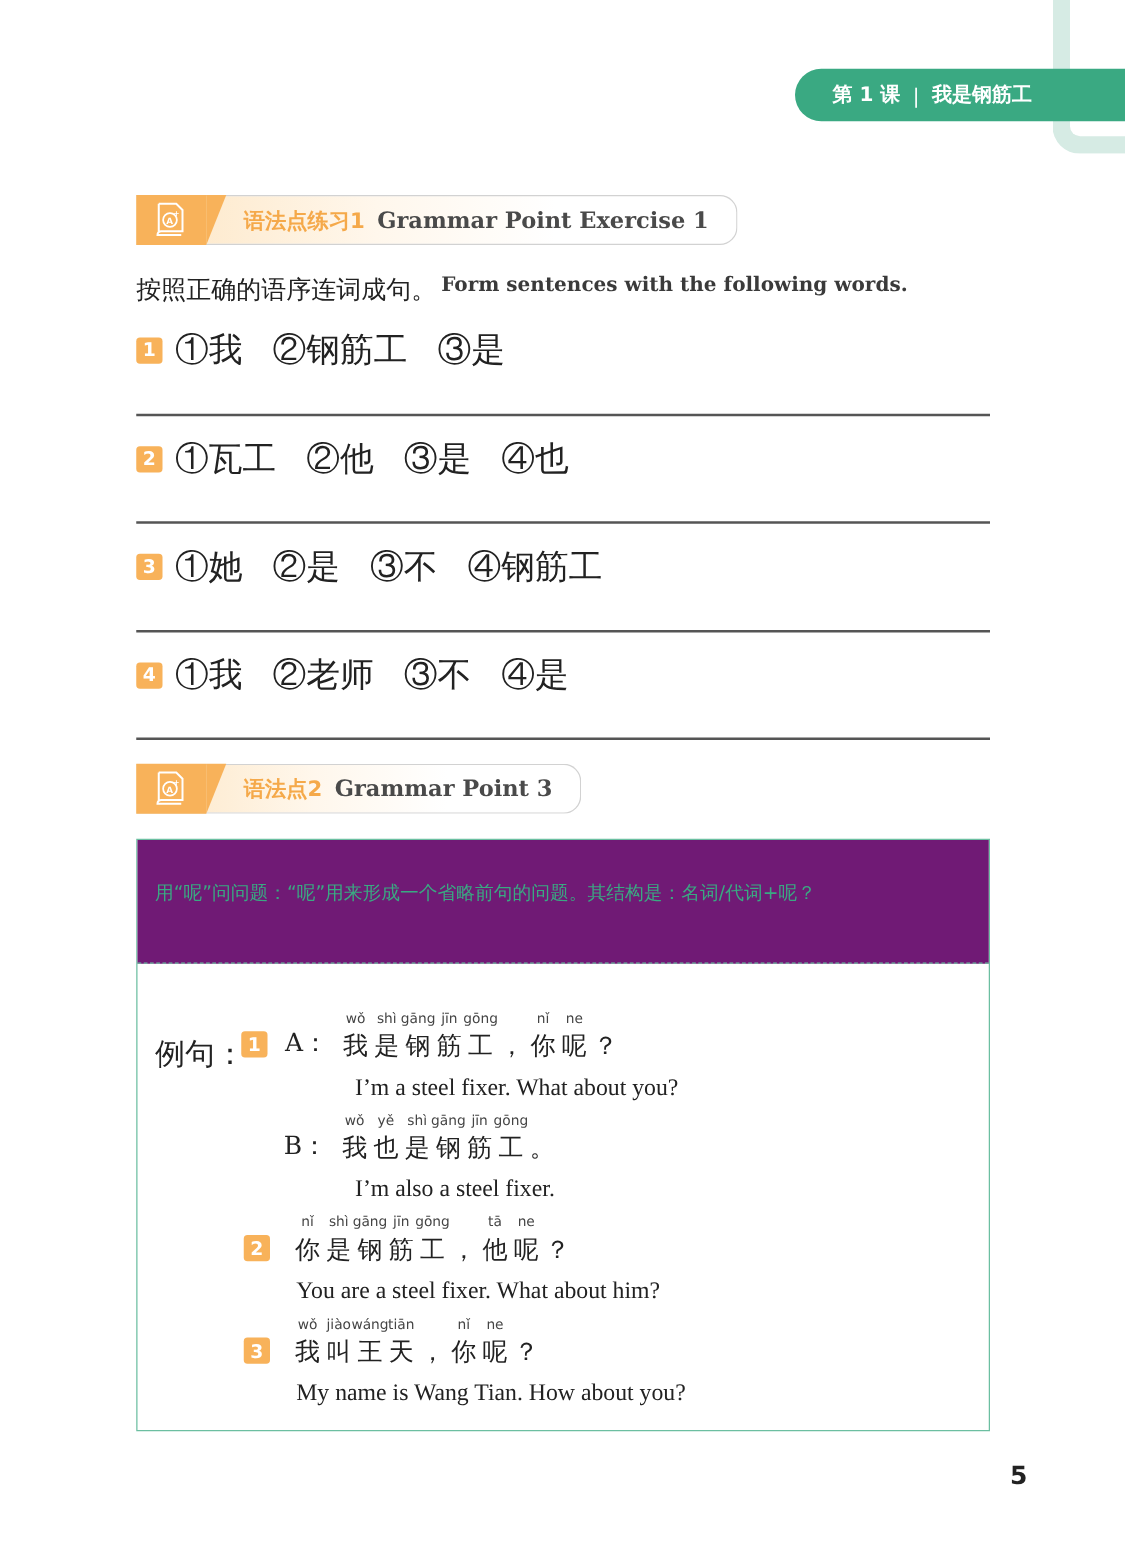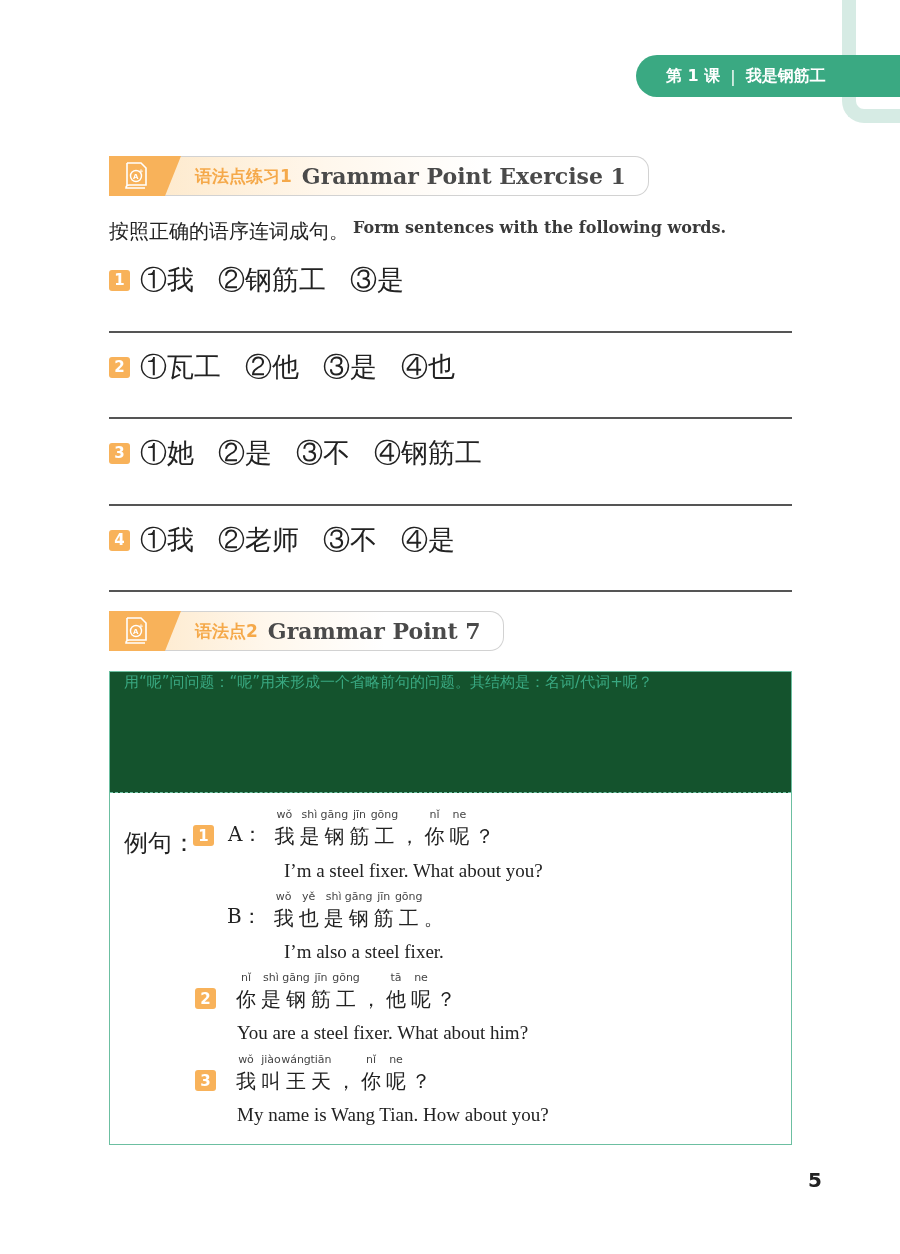--- a/index.html
+++ b/index.html
@@ -32,21 +32,21 @@
   }
   .sec-icon-box::after {
     content: ""; position: absolute; right: -16px; top: 0; width: 0; height: 0;
     border-top: 40px solid #f8b25a; border-right: 16px solid transparent;
   }
   .sec-icon-box svg { width: 28px; height: 30px; }
   .sec-cn {
     margin-left: 30px; color: #f5a94a; font-family: "DejaVu Sans", sans-serif; font-weight: bold; font-size: 17px;
   }
   .sec-en {
-    margin-left: 10px; margin-right: 22px; color: #4a4a4a; font-family: "DejaVu Serif", serif; font-weight: bold; font-size: 22px;
+    margin-left: 10px; margin-right: 22px; color: #4a4a4a; font-family: "DejaVu Serif", serif; font-weight: bold; font-size: 18px;
   }
 
   .instruction {
     position: absolute; left: 109px; top: 218px; font-size: 19px; color: #222;
     display: flex; align-items: flex-start; gap: 4px;
   }
   .instruction .cn { font-family: "DejaVu Sans", sans-serif; font-size: 20px; }
   .instruction .en { font-family: "DejaVu Serif", serif; font-weight: bold; font-size: 16px; color: #3a3a3a; }
 
   .ex-item { position: absolute; left: 109px; display: flex; align-items: center; }
@@ -57,21 +57,21 @@
   }
   .ex-words { display: flex; gap: 24px; margin-left: 10px; font-family: "DejaVu Serif", serif; font-size: 27px; color: #222; }
   .answer-line { position: absolute; left: 109px; width: 683px; height: 2px; background: #555; }
 
   
   .grammar-box {
     position: absolute; left: 109px; top: 671px; width: 683px; height: 474px;
     border: 1.5px solid #6cbfa1;
   }
   .grammar-top {
-    background: #14532d; height: 121px; padding: 0 14px 0 14px;
+    background: #701a75; height: 99px; padding: 32px 14px 0 14px;
     border-bottom: 1.5px dashed #6cbfa1; color: #3aa982;
   }
   .g-cn { font-family: "DejaVu Sans", sans-serif; font-size: 15px; line-height: 20px; }
   .g-en { font-family: "DejaVu Serif", serif; font-size: 15px; line-height: 33px; margin-top: 6px; }
 
   .ex-label { position: absolute; left: 14px; font-family: "DejaVu Serif", serif; font-size: 24px; color: #222; }
   .ex-row { position: absolute; display: flex; align-items: flex-end; }
   .speaker { font-family: "DejaVu Serif", serif; font-size: 20px; margin-right: 10px; color: #222; }
   .ruby-line { display: flex; align-items: flex-end; }
   .ruby { display: flex; flex-direction: column; align-items: center; width: 24px; margin-right: 1px; }
@@ -159,21 +159,21 @@
   <div class="sec-icon-box">
     <svg viewBox="0 0 28 30">
       <path d="M4 2 H18 L23 7 V24 H6 Q3 24 3 27 H22" fill="none" stroke="#fff" stroke-width="1.6"></path>
       <path d="M4 2 V24" fill="none" stroke="#fff" stroke-width="1.6"></path>
       <circle cx="13" cy="15" r="5.5" fill="none" stroke="#fff" stroke-width="1.4"></circle>
       <text x="10" y="18" font-size="7" fill="#fff" font-family="DejaVu Sans, sans-serif" font-weight="bold">A</text>
       <text x="15.5" y="12" font-size="6" fill="#fff" font-family="DejaVu Sans, sans-serif" font-weight="bold">+</text>
     </svg>
   </div>
   <span class="sec-cn">语法点2</span>
-  <span class="sec-en">Grammar Point 7</span>
+  <span class="sec-en">Grammar Point 3</span>
 </div>
 
 <div class="grammar-box">
   <div class="grammar-top">
     <div class="g-cn">用“呢”问问题：“呢”用来形成一个省略前句的问题。其结构是：名词/代词+呢？</div>
   </div>
 
   <div class="ex-label" style="top:155px;">例句：</div>
 
   <div class="ex-row" style="left:83px; top:136px;">

